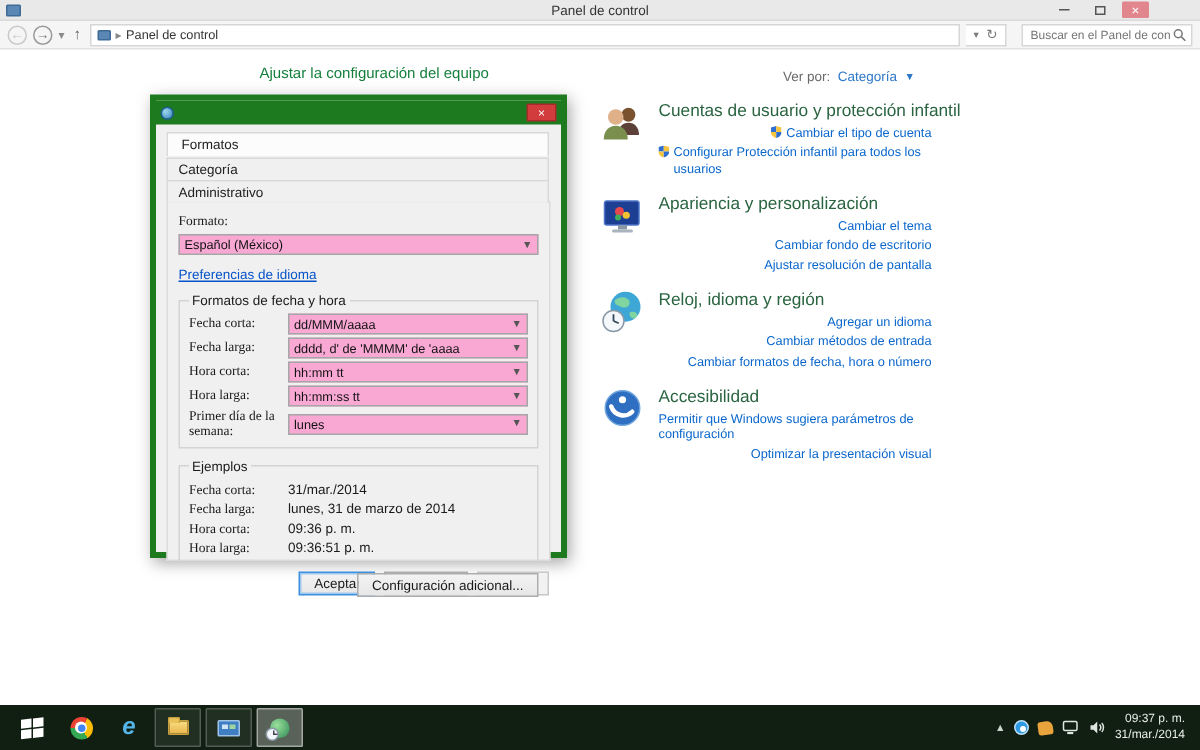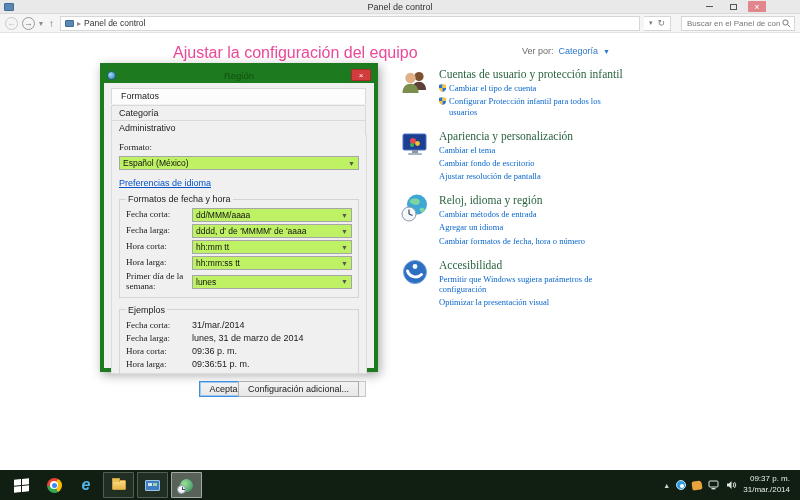--- a/index.html
+++ b/index.html
@@ -32,49 +32,49 @@
   .addr-chevron{color:#888;font-size:8px;}
   .addr-tools{display:flex;align-items:center;gap:5px;border:1px solid #d6d6d6;border-left:none;
     height:15px;padding:0 5px;background:#fff;color:#7a7a7a;font-size:9px;}
   .searchbox{width:114px;height:15px;border:1px solid #d6d6d6;background:#fff;display:flex;align-items:center;
     padding:0 3px;margin-left:6px;}
   .searchbox input{border:none;outline:none;flex:1;font-size:8px;color:#777;
     font-family:"Liberation Sans",sans-serif;width:10px;background:transparent;}
 
   
   .content{position:absolute;left:0;top:34px;right:0;bottom:0;background:#fff;}
-  .page-heading{position:absolute;left:173px;top:10px;font-size:16px;color:#ec4899;}
+  .page-heading{position:absolute;left:173px;top:10px;font-size:10px;color:#15803d;}
   .viewby{position:absolute;left:522px;top:12px;font-size:9px;color:#6a6a6a;display:flex;gap:5px;align-items:center;}
   .viewby-value{color:#2d78c8;}
   .viewby-arrow{color:#2d78c8;font-size:7px;}
 
   .categories{position:absolute;left:400px;top:33px;width:250px;}
-  .cat{display:flex;gap:9px;margin-bottom:9px;font-family:Liberation Serif, serif;}
+  .cat{display:flex;gap:9px;margin-bottom:9px;}
   .cat-icon{width:30px;height:30px;flex:none;}
   .cat-title{font-size:11.5px;color:#2a6440;margin:1px 0 3px;cursor:pointer;}
   .cat-link{font-size:8.5px;color:#0966cc;margin-bottom:2.5px;display:flex;gap:3px;align-items:flex-start;
-    width:182px;line-height:1.25;cursor:pointer;}
+    width:182px;line-height:1.25;cursor:pointer;justify-content:flex-end;}
   .shield{flex:none;margin-top:0.5px;}
 
   
   .dialog{position:absolute;left:100px;top:63px;width:278px;height:309px;
     border:4px solid #1e7a1e;background:#f0f0f0;box-shadow:2px 3px 10px rgba(0,0,0,.35);}
   .dlg-titlebar{height:16px;background:#1e7a1e;display:flex;align-items:center;padding:0 3px;position:relative;}
   .dlg-title{position:absolute;left:0;right:0;text-align:center;font-size:9.5px;color:#10510f;}
   .dlg-globe{width:9px;height:9px;border-radius:50%;
     background:radial-gradient(circle at 35% 35%,#9fd8f0,#2e7fb8);border:1px solid #1c5e8a;}
   .dlg-close{margin-left:auto;width:20px;height:12px;background:#d23c3c;border:1px solid #a82a2a;border-radius:1px;
     color:#fff;font-size:8px;display:flex;align-items:center;justify-content:center;z-index:2;cursor:pointer;}
   .dlg-tabs{display:flex;padding:5px 7px 0;position:relative;z-index:2;flex-direction:column;}
   .tab{font-size:9px;color:#222;padding:2px 7px 2px;border:1px solid #d9d9d9;border-bottom:none;
     background:#f0f0f0;margin-right:1px;position:relative;top:1px;cursor:pointer;}
   .tab.active{background:#fcfcfc;padding:2px 9px 3px;top:0px;z-index:3;}
   .dlg-panel{border:1px solid #dcdcdc;margin:0 7px;background:#f0f0f0;padding:7px 7px 5px;height:240px;position:relative;}
   .lbl{font-size:9px;color:#1a1a1a;font-family:Liberation Serif, serif;}
-  .combo{height:14px;border:1px solid #a6a6a6;background:#bef264;display:flex;align-items:center;
+  .combo{height:14px;border:1px solid #a6a6a6;background:#f9a8d4;display:flex;align-items:center;
     padding:0 3px;font-size:8.5px;color:#111;cursor:pointer;}
   .combo-text{flex:1;white-space:nowrap;overflow:hidden;}
   .combo-arrow{color:#555;font-size:7px;padding-left:3px;}
   .fmt-combo-top{margin-top:4px;}
   .link{display:inline-block;margin-top:8px;font-size:9px;color:#0553c8;text-decoration:underline;cursor:pointer;}
   fieldset{border:1px solid #d4d4d4;margin:4px 0 0;padding:2px 6px 5px;}
   legend{font-size:9px;color:#1a1a1a;padding:0 2px;}
   .fmt-row{display:flex;align-items:center;margin-top:2px;}
   .fmt-row .lbl{width:66px;flex:none;line-height:1.1;}
   .fmt-row .combo{flex:1;height:14px;}
@@ -245,24 +245,24 @@
             <path d="M10 7 q4 -3 8 -1 q3 2 1 5 q-3 2 -6 0 q-4 -1 -3 -4z" fill="#7fd4a0"></path>
             <path d="M20 15 q4 -1 5 2 q-1 3 -4 2 q-2 -2 -1 -4z" fill="#7fd4a0"></path>
             <circle cx="9" cy="21" r="7" fill="#f4f8fb" stroke="#8a97a6" stroke-width="1"></circle>
             <line x1="9" y1="21" x2="9" y2="16.5" stroke="#33475b" stroke-width="1.2"></line>
             <line x1="9" y1="21" x2="12.5" y2="22.5" stroke="#33475b" stroke-width="1.2"></line>
           </svg>
         </span>
         <div class="cat-body">
           <div class="cat-title">Reloj, idioma y región</div>
           <div class="cat-link">
+              <span>Agregar un idioma</span>
+            </div>
+          <div class="cat-link">
               <span>Cambiar métodos de entrada</span>
-            </div>
-          <div class="cat-link">
-              <span>Agregar un idioma</span>
             </div>
           <div class="cat-link">
               <span>Cambiar formatos de fecha, hora o número</span>
             </div>
         </div>
       </div>
 
       <div class="cat">
         <span class="cat-icon">
           <svg width="30" height="30" viewBox="0 0 30 30">
@@ -282,21 +282,20 @@
         </div>
       </div>
 
     </div>
   </div>
 </div>
 
 <div class="dialog">
   <div class="dlg-titlebar">
     <span class="dlg-globe"></span>
-    <span class="dlg-title">Región</span>
     <span class="dlg-close">×</span>
   </div>
 
   <div class="dlg-tabs">
     <span class="tab active">Formatos</span>
     <span class="tab">Categoría</span>
     <span class="tab">Administrativo</span>
   </div>
 
   <div class="dlg-panel">

